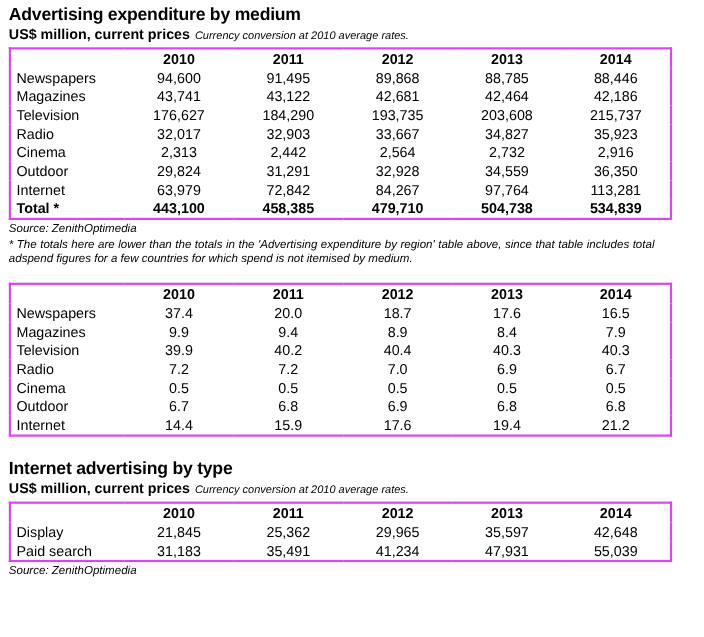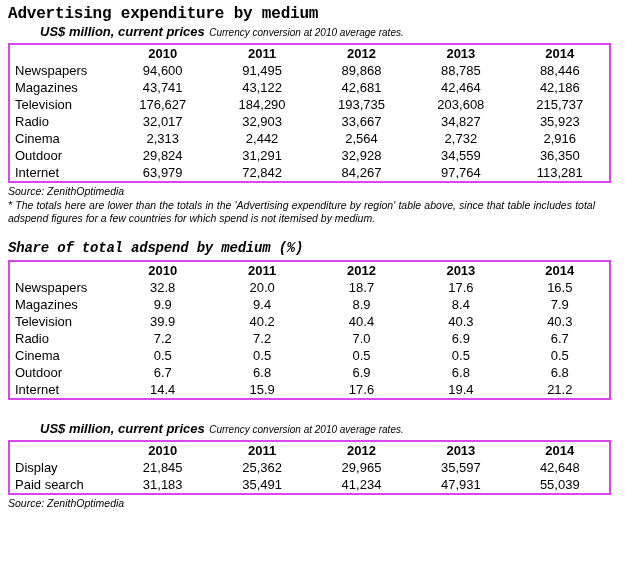--- a/index.html
+++ b/index.html
@@ -17,38 +17,35 @@
   .page {
     padding: 5px 29px 0 8px; 
   }
   .section { margin: 0; }
   .section-title {
     font-size: 16px;
     font-weight: bold;
     line-height: 18px;
     margin: 0;
     letter-spacing: -0.2px;
-    font-family: Liberation Mono, monospace;
   }
   .section-title.italic {
     font-size: 14px;
     font-style: italic;
     line-height: 17px;
     margin-bottom: 3px;
   }
   .subtitle {
     margin: 1px 0 3px 0;
     line-height: 14px;
     white-space: nowrap;
   }
   .sub-bold {
     font-size: 13px;
     font-weight: bold;
-    font-style: italic;
-    margin-left: 32px;
   }
   .sub-note {
     font-size: 10px;
     font-style: italic;
     text-align: right;
   }
   table.data-table {
     border-collapse: collapse;
     table-layout: fixed;
     width: 100%;
@@ -166,28 +163,35 @@
             <td>36,350</td>
           </tr>
           <tr>
             <td class="row-label">Internet</td>
             <td>63,979</td>
             <td>72,842</td>
             <td>84,267</td>
             <td>97,764</td>
             <td>113,281</td>
           </tr>
+          <tr class="total-row">
+            <td class="row-label" style="font-weight: bold;">Total *</td>
+            <td>443,100</td>
+            <td>458,385</td>
+            <td>479,710</td>
+            <td>504,738</td>
+            <td>534,839</td>
+          </tr>
         </tbody>
       </table>
     <p class="source">Source: ZenithOptimedia</p>
     <p class="footnote">* The totals here are lower than the totals in the 'Advertising expenditure by region' table above, since that table includes total adspend figures for a few countries for which spend is not itemised by medium.</p>
   </div>
 
   <div class="section section-share">
-    <h2 class="section-title italic">Share of total adspend by medium (%)</h2>
     <table class="data-table" data-table="1">
         <colgroup>
           <col class="label-col">
           <col>
           <col>
           <col>
           <col>
           <col>
         </colgroup>
         <thead>
@@ -196,21 +200,21 @@
             <th>2010</th>
             <th>2011</th>
             <th>2012</th>
             <th>2013</th>
             <th>2014</th>
           </tr>
         </thead>
         <tbody>
           <tr>
             <td class="row-label">Newspapers</td>
-            <td>32.8</td>
+            <td>37.4</td>
             <td>20.0</td>
             <td>18.7</td>
             <td>17.6</td>
             <td>16.5</td>
           </tr>
           <tr>
             <td class="row-label">Magazines</td>
             <td>9.9</td>
             <td>9.4</td>
             <td>8.9</td>
@@ -255,20 +259,21 @@
             <td>15.9</td>
             <td>17.6</td>
             <td>19.4</td>
             <td>21.2</td>
           </tr>
         </tbody>
       </table>
   </div>
 
   <div class="section section-internet">
+    <h1 class="section-title">Internet advertising by type</h1>
     <p class="subtitle"><span class="sub-bold">US$ million, current prices</span> <span class="sub-note">Currency conversion at 2010 average rates.</span></p>
     <table class="data-table" data-table="2">
         <colgroup>
           <col class="label-col">
           <col>
           <col>
           <col>
           <col>
           <col>
         </colgroup>

